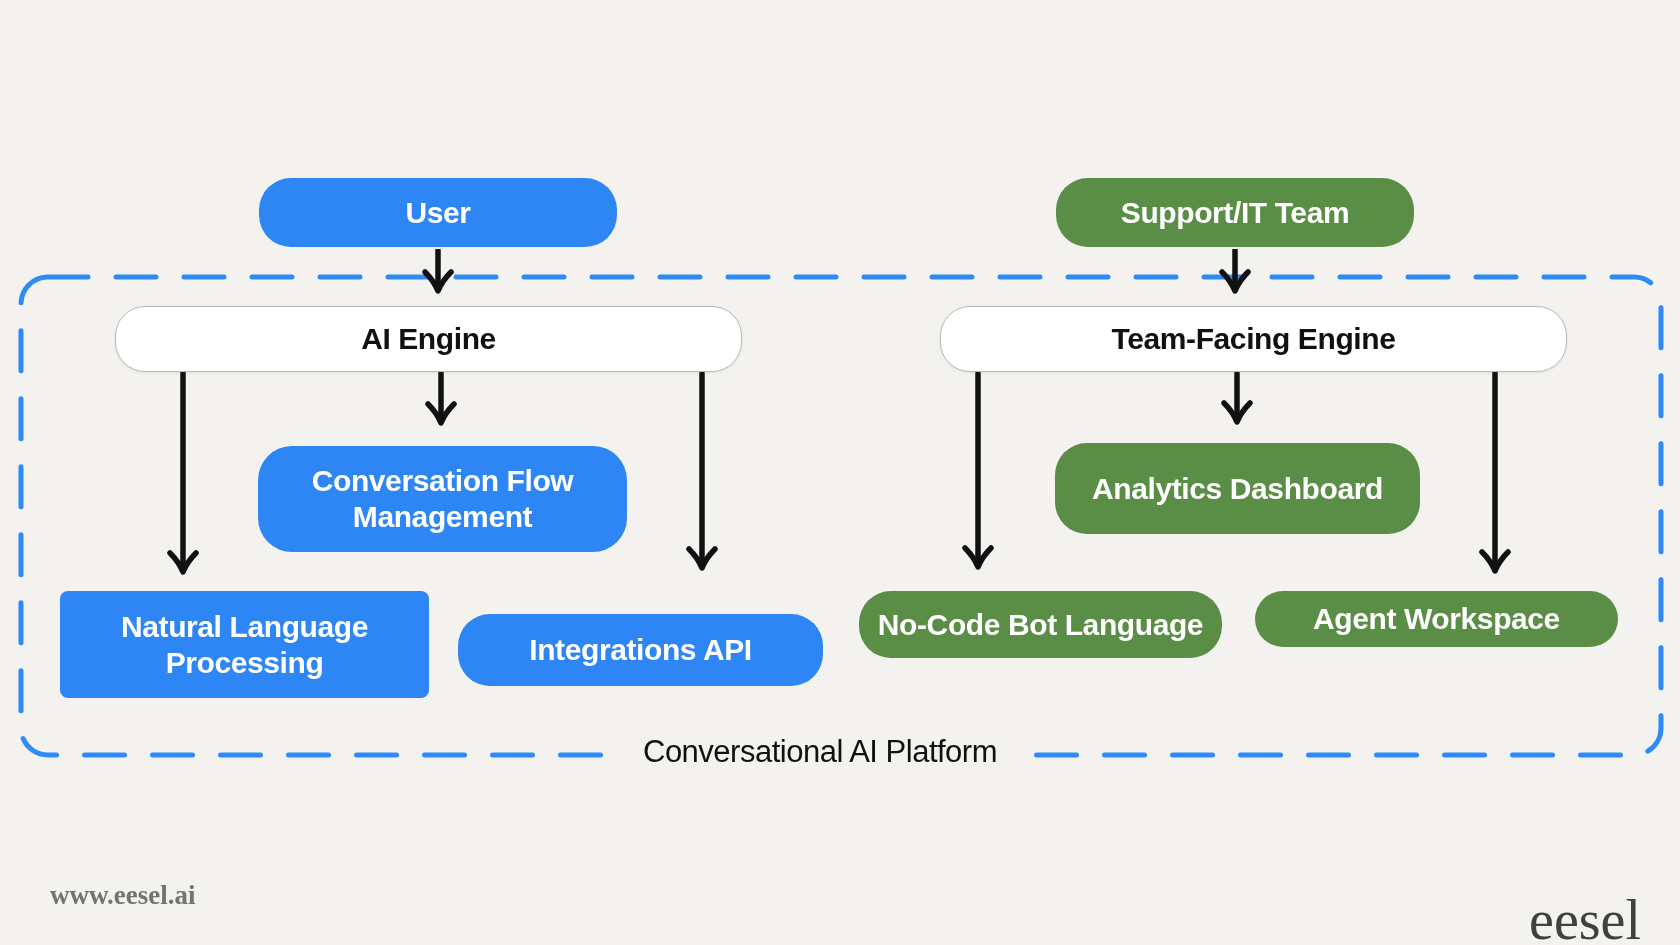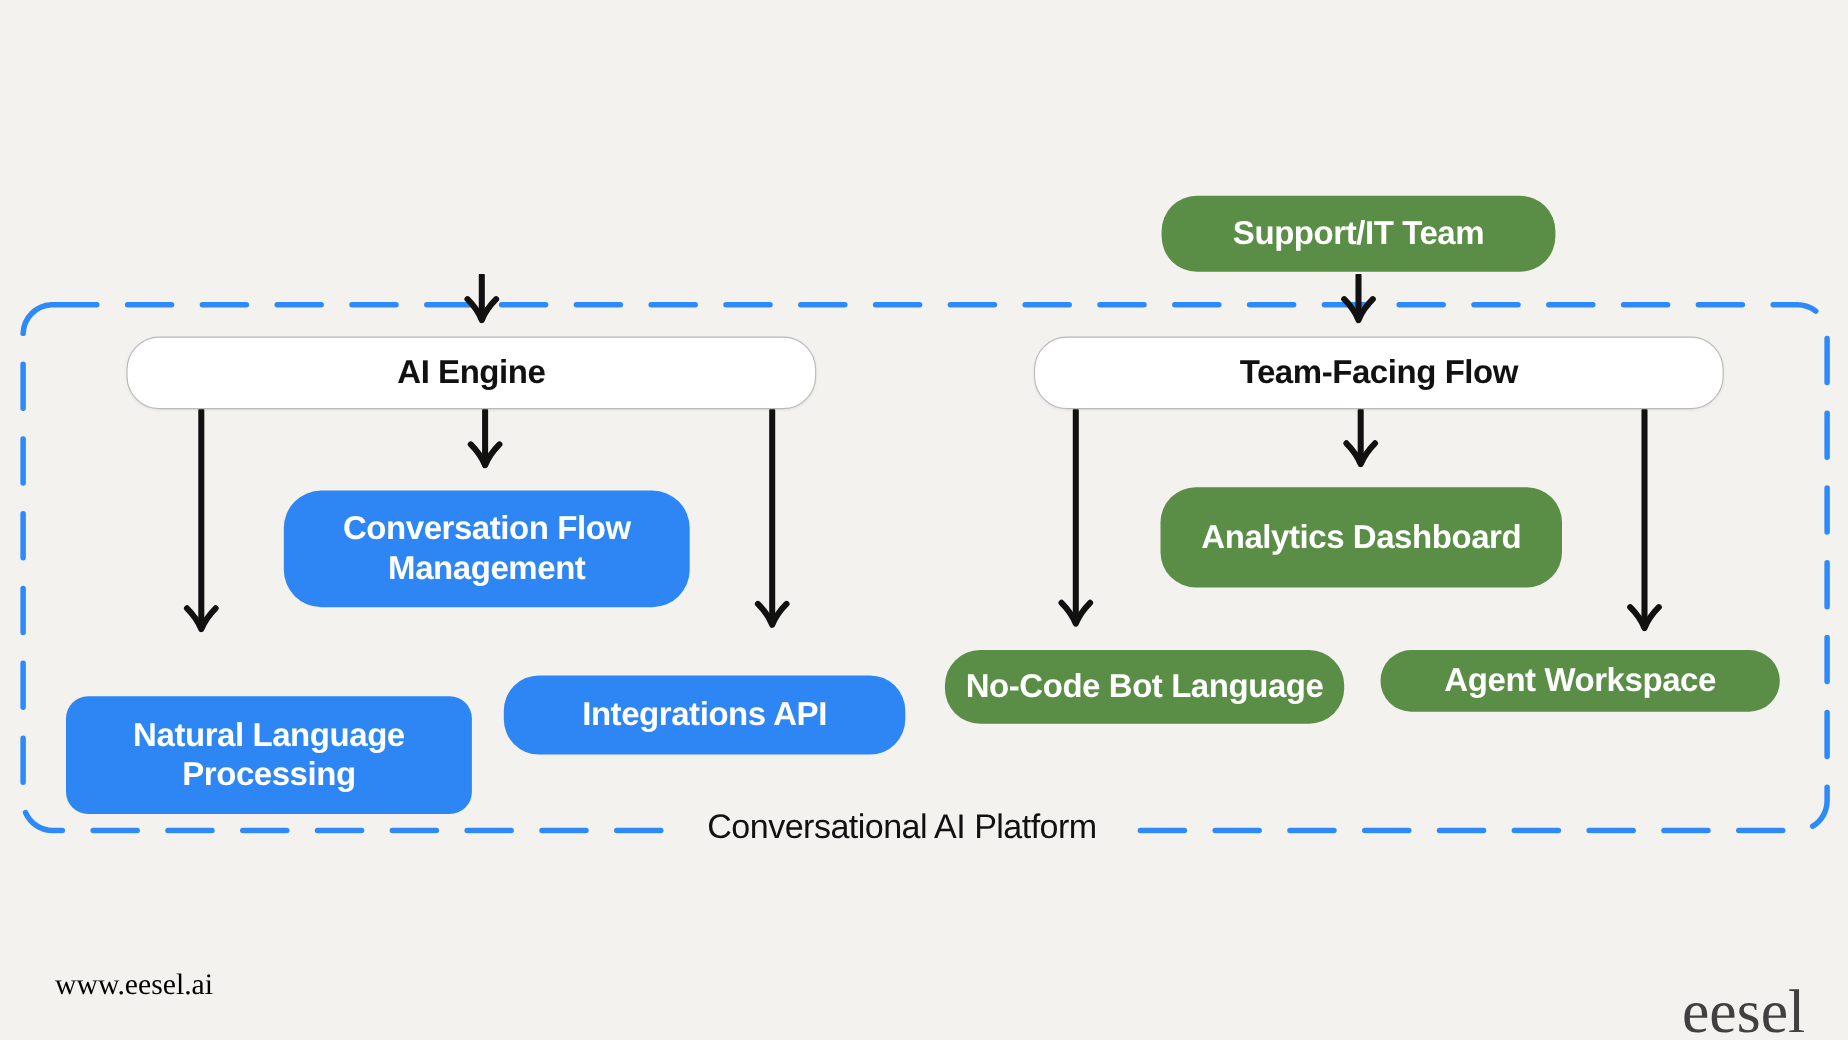--- a/index.html
+++ b/index.html
@@ -22,54 +22,55 @@
     background:var(--white);color:var(--ink);border:1.5px solid #b9b9b9;
     border-radius:30px;box-shadow:0 1px 3px rgba(0,0,0,.07);
   }
   
   .user       {left:259px;top:178px;width:358px;height:69px;}
   .support    {left:1056px;top:178px;width:358px;height:69px;}
   .ai-engine  {left:115px;top:306px;width:625px;height:64px;}
   .team-tools {left:940px;top:306px;width:625px;height:64px;}
   .conv-flow  {left:258px;top:446px;width:369px;height:106px;border-radius:34px;padding:0 24px;box-sizing:border-box;}
   .analytics  {left:1055px;top:443px;width:365px;height:91px;}
-  .nlp        {left:60px;top:591px;width:369px;height:107px;border-radius:20px;padding:0 30px;box-sizing:border-box;margin-top:42px;}
+  .nlp        {left:60px;top:591px;width:369px;height:107px;border-radius:8px;padding:0 30px;box-sizing:border-box;}
   .integrations{left:458px;top:588px;width:365px;height:72px;margin-top:26px;}
   .nocode     {left:859px;top:591px;width:363px;height:67px;}
   .agent      {left:1255px;top:591px;width:363px;height:56px;}
 
   .platform-border{position:absolute;left:18px;top:274px;width:1646px;height:484px;}
   .platform-label{
     position:absolute;left:820px;top:733px;transform:translateX(-50%);
     font-weight:400;font-size:31px;letter-spacing:-0.5px;color:var(--ink);
     background:var(--bg);padding:0 32px;line-height:38px;white-space:nowrap;
   }
   .arrow{position:absolute;}
   .site-url{
     position:absolute;left:50px;top:880px;font-family:"Liberation Serif",serif;
-    font-size:27px;color:#000000;
+    font-size:27px;color:#737373;font-weight:bold;
   }
   .logo{
     position:absolute;right:39px;top:864px;font-family:"Liberation Serif",serif;
     font-size:56px;color:#404040;margin-top:24px;
   }
 </style>
 </head>
 <body>
 
 <div class="canvas">
 
   <svg class="platform-border" viewBox="0 0 1646 484" aria-hidden="true">
     <rect x="3" y="3" width="1640" height="478" rx="27" fill="none" stroke="var(--dash)" stroke-width="5" stroke-dasharray="40 28" stroke-linecap="round"></rect>
   </svg>
 
+  <div class="box blue user">User</div>
   <div class="box green support">Support/IT Team</div>
 
   <div class="box white ai-engine">AI Engine</div>
-  <div class="box white team-tools">Team-Facing Flow</div>
+  <div class="box white team-tools">Team-Facing Engine</div>
 
   <div class="box blue conv-flow">Conversation Flow Management</div>
   <div class="box blue nlp">Natural Language Processing</div>
   <div class="box blue integrations">Integrations API</div>
 
   <div class="box green analytics">Analytics Dashboard</div>
   <div class="box green nocode">No-Code Bot Language</div>
   <div class="box green agent">Agent Workspace</div>
 
   <div class="arrow" style="left: 420px; top: 249px; width: 36px; height: 45px;"><svg width="36" height="45" viewBox="0 0 36 45">

